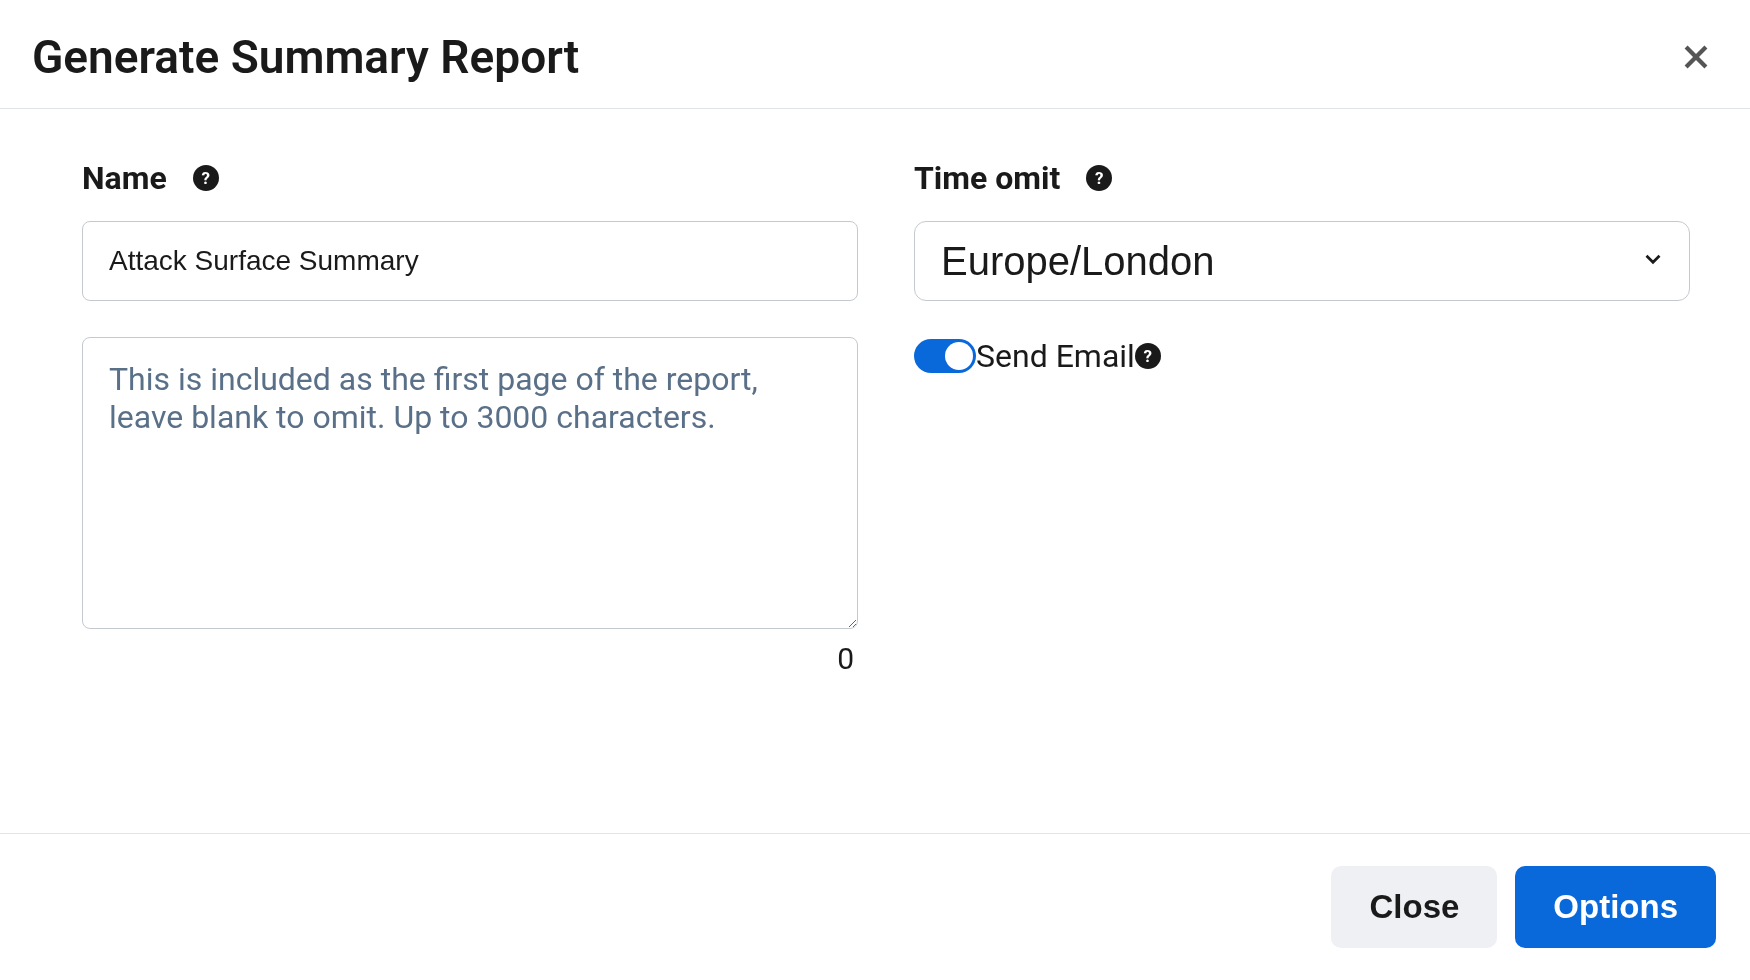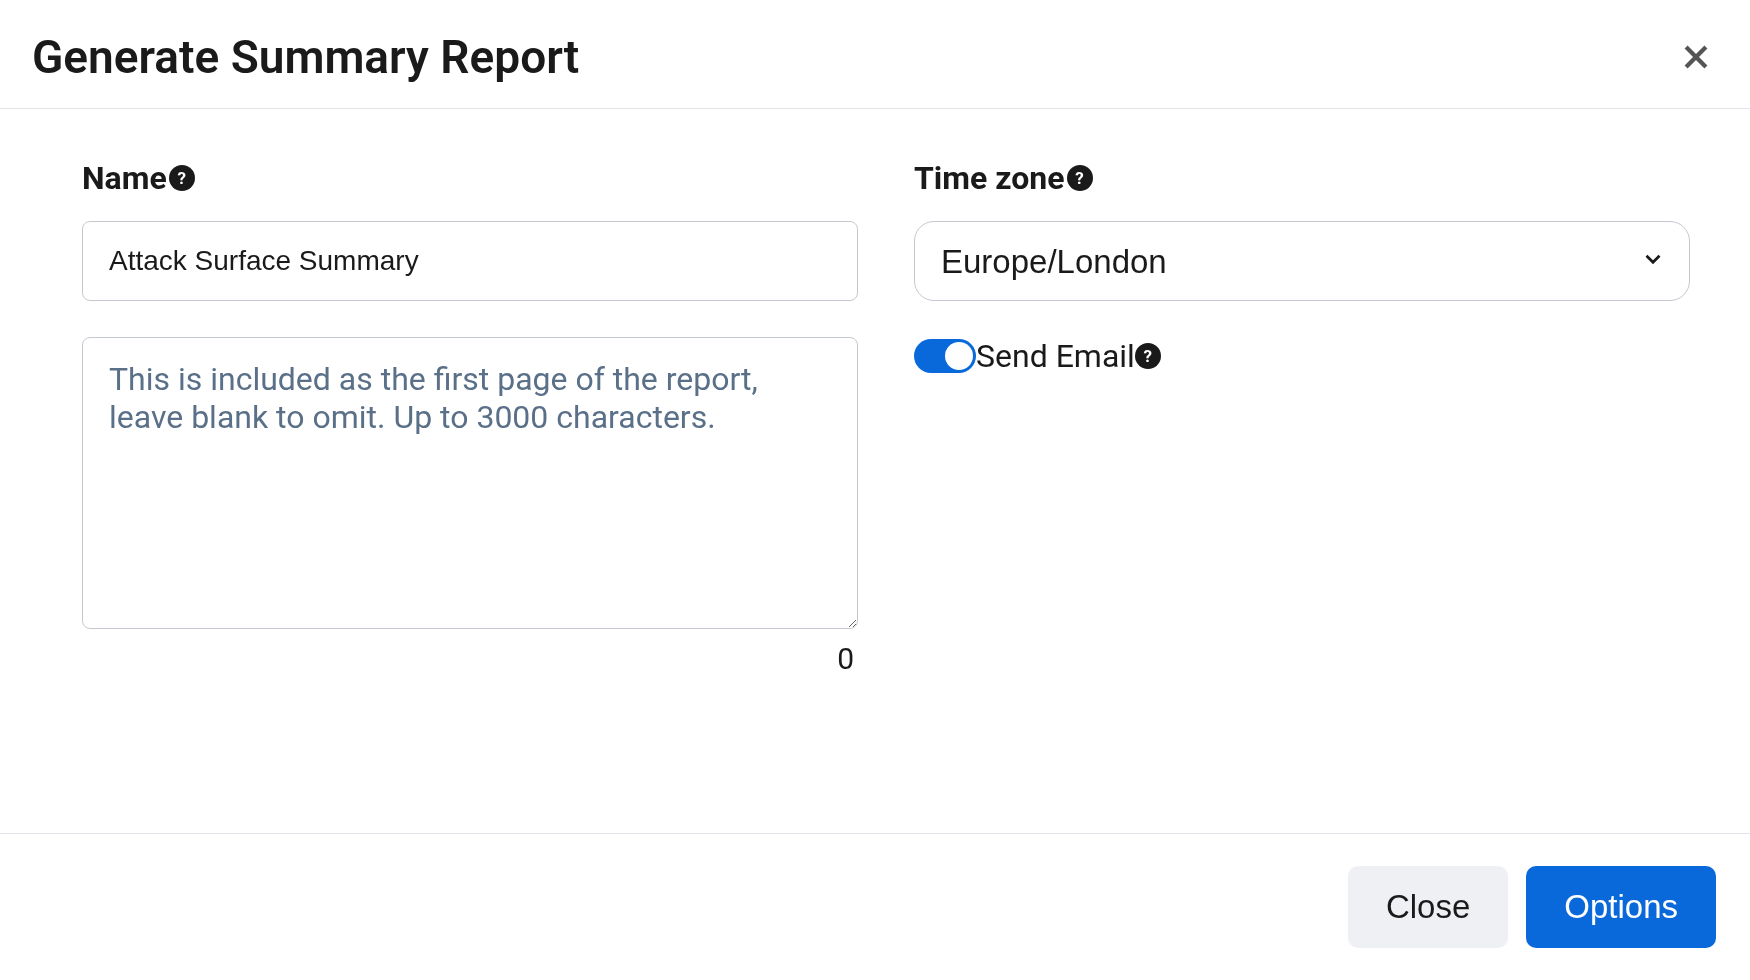--- a/index.html
+++ b/index.html
@@ -54,21 +54,21 @@
   display: flex;
   gap: 56px;
 }
 .col {
   flex: 1;
   min-width: 0;
 }
 .field-label {
   display: flex;
   align-items: center;
-  gap: 2px;
+  gap: 26px;
   font-size: 32px;
   font-weight: 700;
   color: #1a1a1a;
   margin-bottom: 24px;
   text-align: center;
 }
 .help-icon {
   display: inline-flex;
   align-items: center;
   justify-content: center;
@@ -92,23 +92,23 @@
   outline: none;
 }
 .select-wrap {
   position: relative;
   width: 100%;
 }
 .select-input {
   width: 100%;
   height: 80px;
   border: 1px solid #c4c9d0;
-  border-radius: 20px;
+  border-radius: 12px;
   padding: 0 60px 0 26px;
-  font-size: 33px;
+  font-size: 40px;
   color: #1a1a1a;
   background: #fff;
   appearance: none;
   -webkit-appearance: none;
   outline: none;
   cursor: pointer;
 }
 .chevron {
   position: absolute;
   right: 24px;
@@ -178,21 +178,21 @@
   padding: 32px 34px;
   display: flex;
   justify-content: flex-end;
   gap: 18px;
 }
 .btn {
   height: 82px;
   padding: 0 38px;
   border-radius: 10px;
   font-size: 33px;
-  font-weight: 400;
+  font-weight: 700;
   cursor: pointer;
   border: none;
   display: inline-flex;
   align-items: center;
   justify-content: center;
 }
 .btn-secondary {
   background: #eef0f3;
   color: #1a1a1a;
 }
@@ -228,21 +228,21 @@
       <div class="section-gap"></div>
 
       <textarea class="textarea-input" placeholder="This is included as the first page of the report, leave blank to omit. Up to 3000 characters." style=""></textarea>
       <div class="char-count">0</div>
 
     </div>
 
     <div class="col">
 
       <div class="field-label">
-        <span>Time zone</span>
+        <span>Time omit</span>
         <span class="help-icon">?</span>
       </div>
       <div class="select-wrap">
         <select class="select-input">
           <option>Europe/London</option>
         </select>
         <span class="chevron">
           <svg viewBox="0 0 24 24">
               <polyline points="6 9 12 15 18 9"></polyline>
             </svg>

